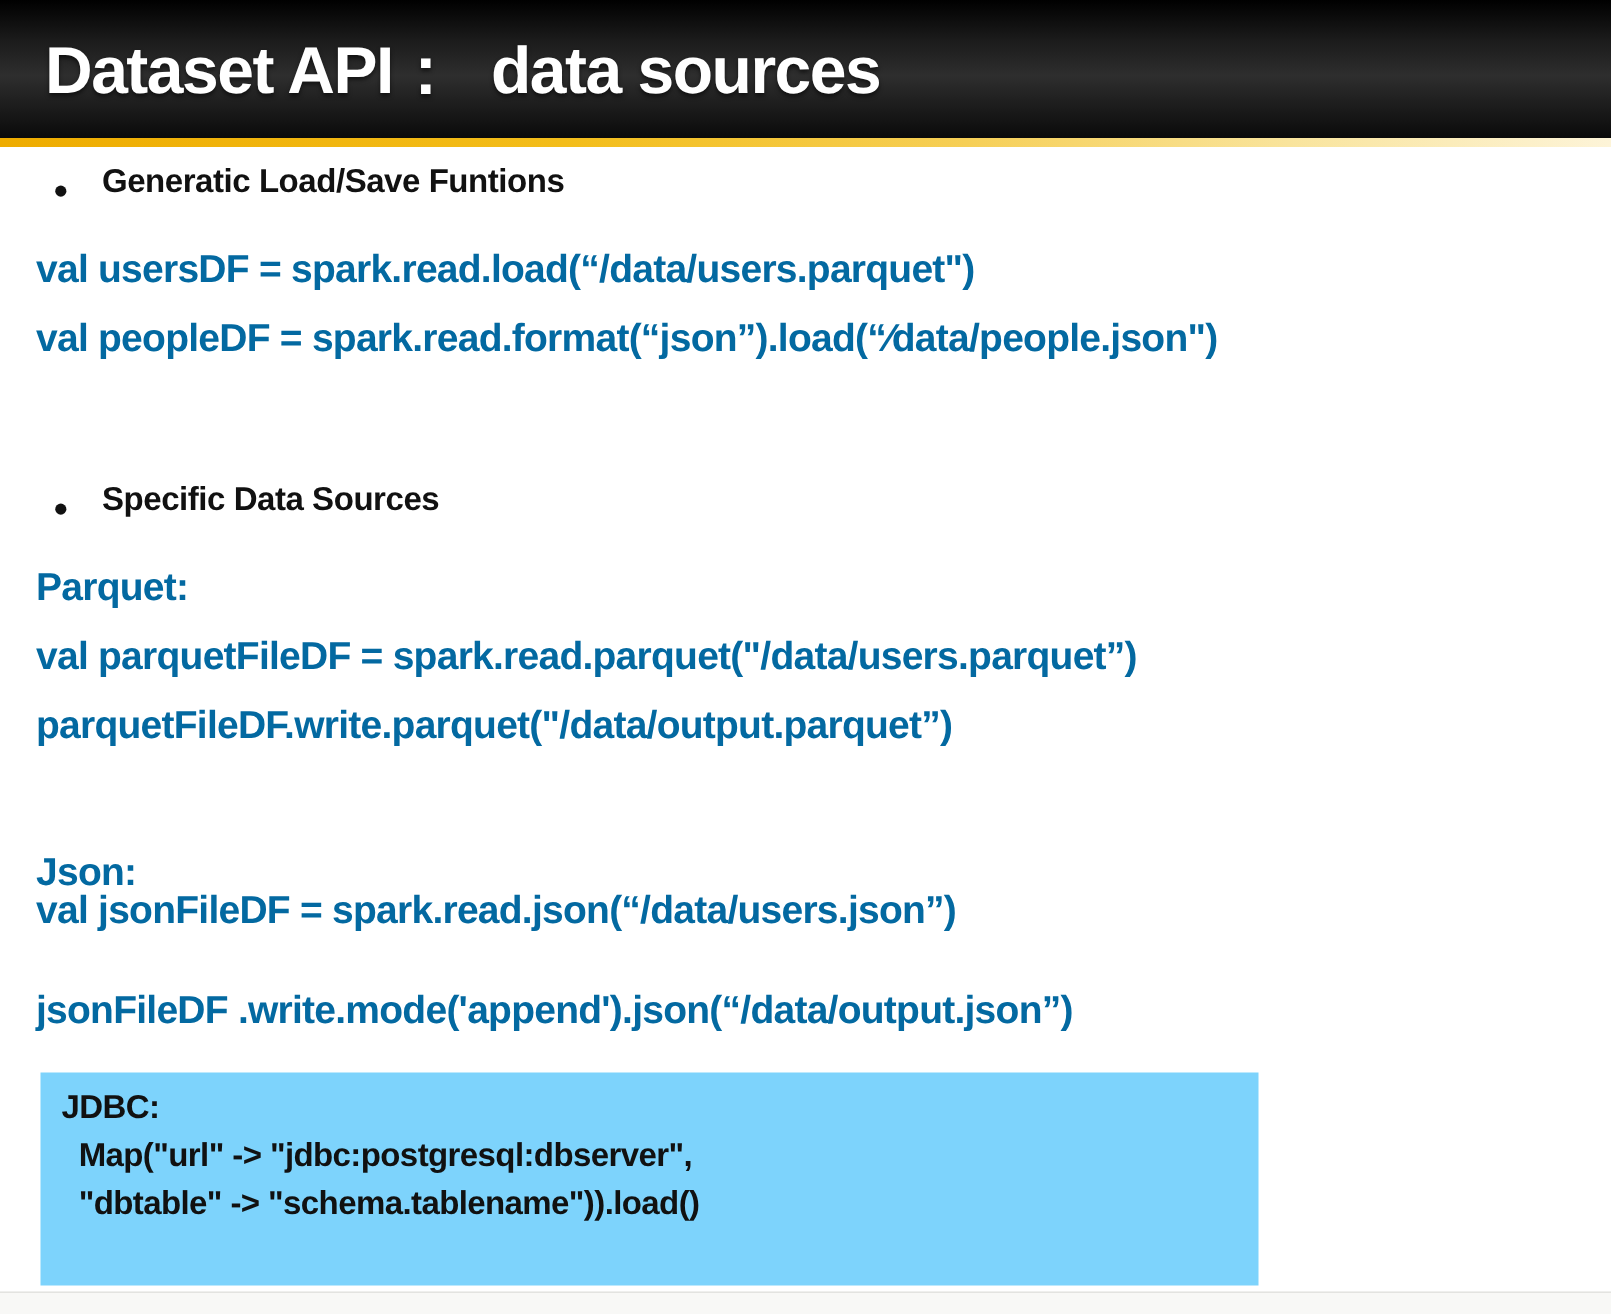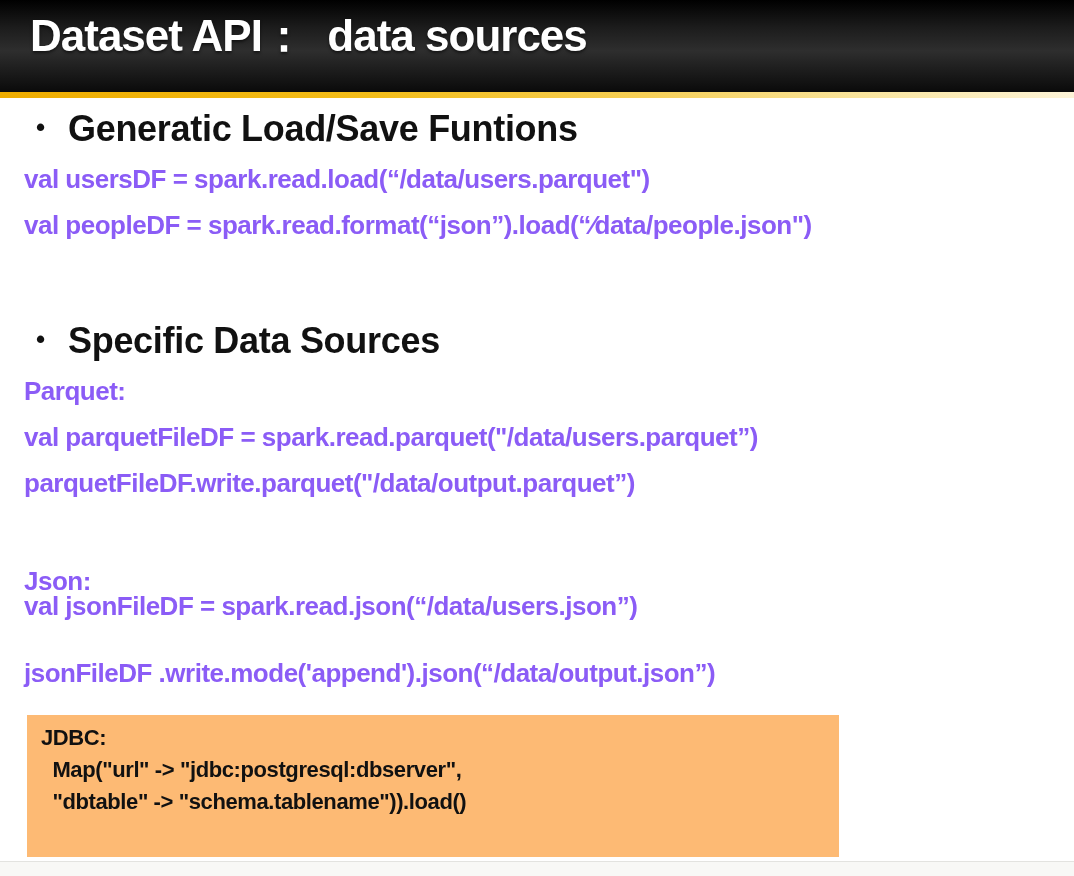--- a/index.html
+++ b/index.html
@@ -17,21 +17,21 @@
     color: #111111;
   }
   .header {
     position: absolute;
     left: 0; top: 0;
     width: 1074px; height: 92px;
     background: linear-gradient(180deg, #000000 0%, #1c1c1c 30%, #2e2e2e 55%, #1a1a1a 80%, #0a0a0a 100%);
   }
   .title {
     position: absolute;
-    left: 30px; top: 4px;
+    left: 30px; top: 16px;
     font-size: 44px;
     line-height: 64px;
     color: #ffffff;
     letter-spacing: -1px;
     white-space: pre;
     text-shadow: 0 2px 3px rgba(0,0,0,0.55);
     text-align: right;
   }
   .gold-line {
     position: absolute;
@@ -40,38 +40,38 @@
     background: linear-gradient(90deg, #eeac00 0%, #f3bd1a 35%, #f6cf56 60%, #f9e49c 80%, #fdf4d8 100%);
   }
   .bullet {
     position: absolute;
     font-size: 26px;
     color: #111111;
   }
   .heading {
     position: absolute;
     left: 68px;
-    font-size: 36px;
+    font-size: 22px;
     letter-spacing: -0.3px;
     white-space: pre;
     color: #111111;
   }
   .code, .label {
     position: absolute;
     left: 24px;
     font-size: 26px;
     letter-spacing: -0.5px;
     white-space: pre;
-    color: #8b5cf6;
+    color: #0369a1;
   }
   .jdbc-box {
     position: absolute;
     left: 27px; top: 715px;
     width: 812px; height: 142px;
-    background: #fdba74;
+    background: #7dd3fc;
     box-sizing: border-box;
     padding: 7px 0 0 14px;
   }
   .jdbc-line {
     font-size: 22px;
     line-height: 32px;
     letter-spacing: -0.4px;
     white-space: pre;
     color: #111111;
   }

